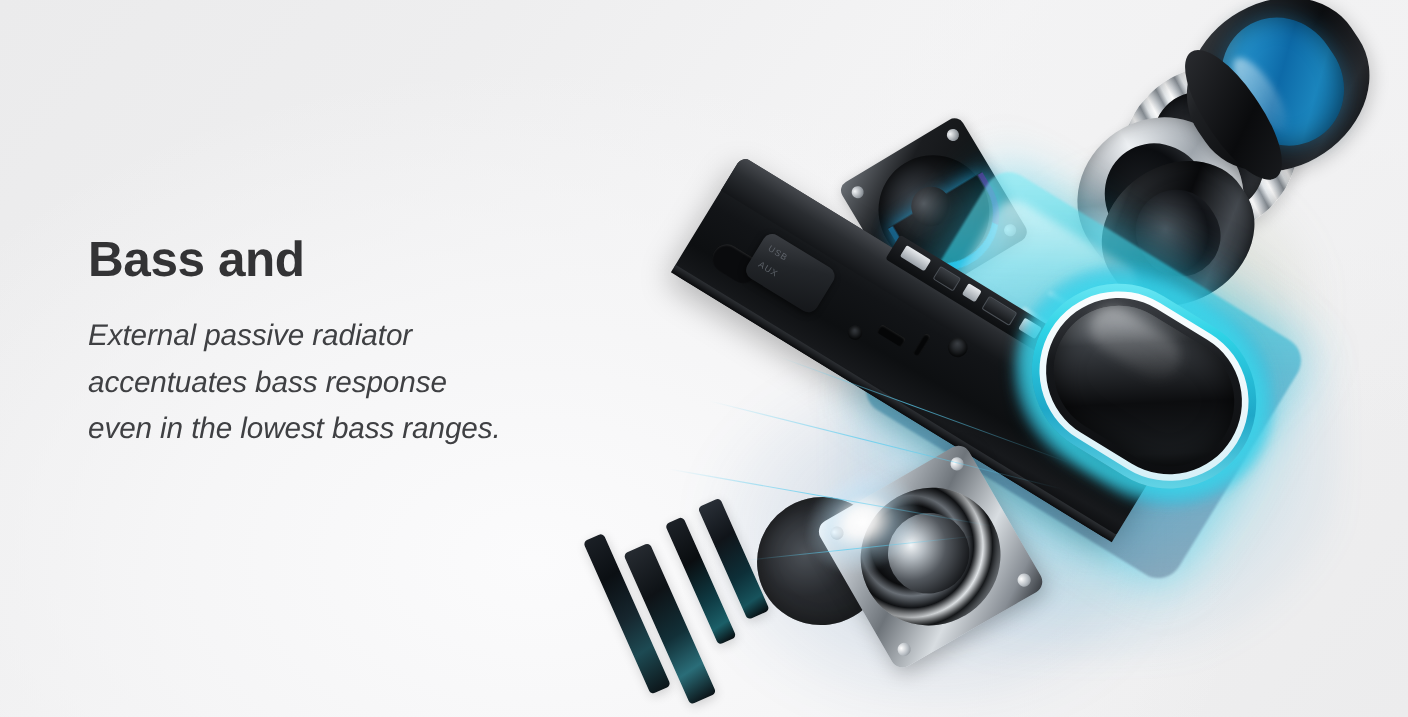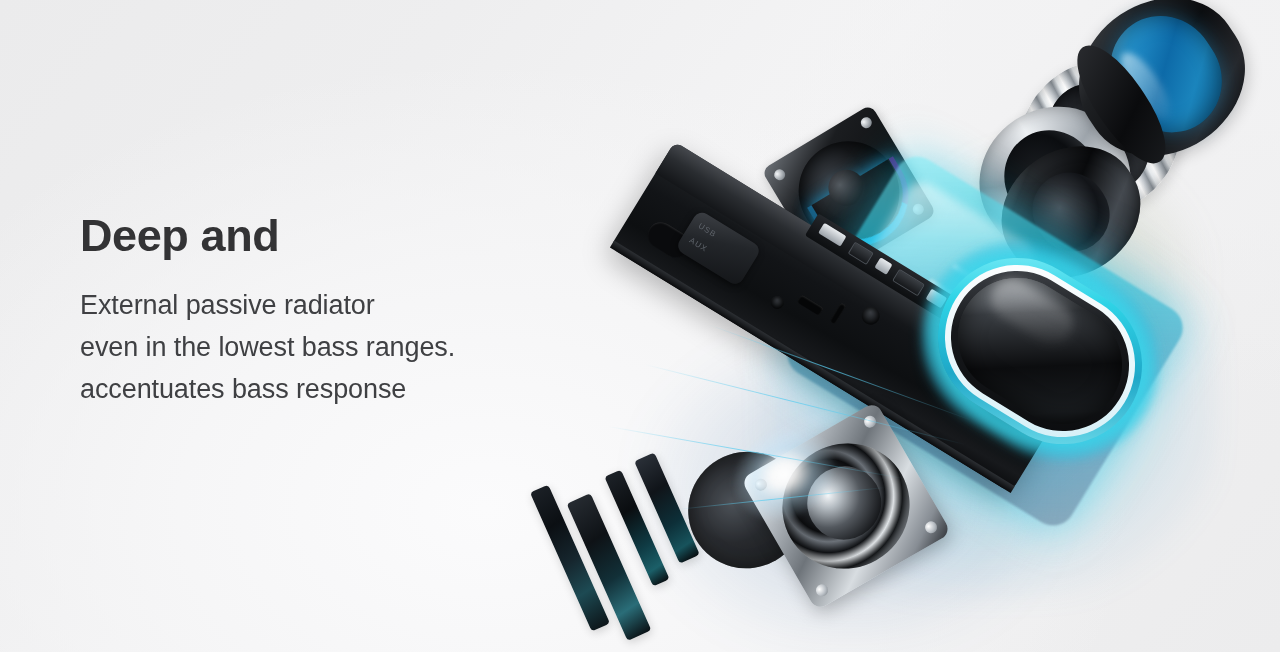--- a/index.html
+++ b/index.html
@@ -39,21 +39,21 @@
   }
   .headline .ln { display: block; }
   .subcopy {
     margin: 21px 0 0 0;
     font-size: 27px;
     line-height: 42px;
     font-weight: 400;
     letter-spacing: -0.1px;
     color: #3f4043;
   }
-  .subcopy .ln { display: block; }
+  .subcopy .ln { display: block; font-style: italic; }
 
   
   .stage {
     position: absolute;
     inset: 0;
     z-index: 10;
   }
   .part { position: absolute; }
 
   
@@ -488,22 +488,22 @@
 
     <div class="ray" style="left:640px; top:404px; width:330px; transform:rotate(14deg);"></div>
     <div class="ray" style="left:606px; top:452px; width:300px; transform:rotate(10deg);"></div>
     <div class="ray" style="left:700px; top:372px; width:280px; transform:rotate(20deg);"></div>
     <div class="ray" style="left:676px; top:498px; width:210px; transform:rotate(-6deg);"></div>
 
   </div>
 
   <div class="copy">
     <h1 class="headline">
-      <span class="ln">Deep and</span>
+      <span class="ln">Bass and</span>
     </h1>
     <p class="subcopy">
       <span class="ln">External passive radiator</span>
+      <span class="ln">accentuates bass response</span>
       <span class="ln">even in the lowest bass ranges.</span>
-      <span class="ln">accentuates bass response</span>
     </p>
   </div>
 
 </div>
 
 </body></html>

